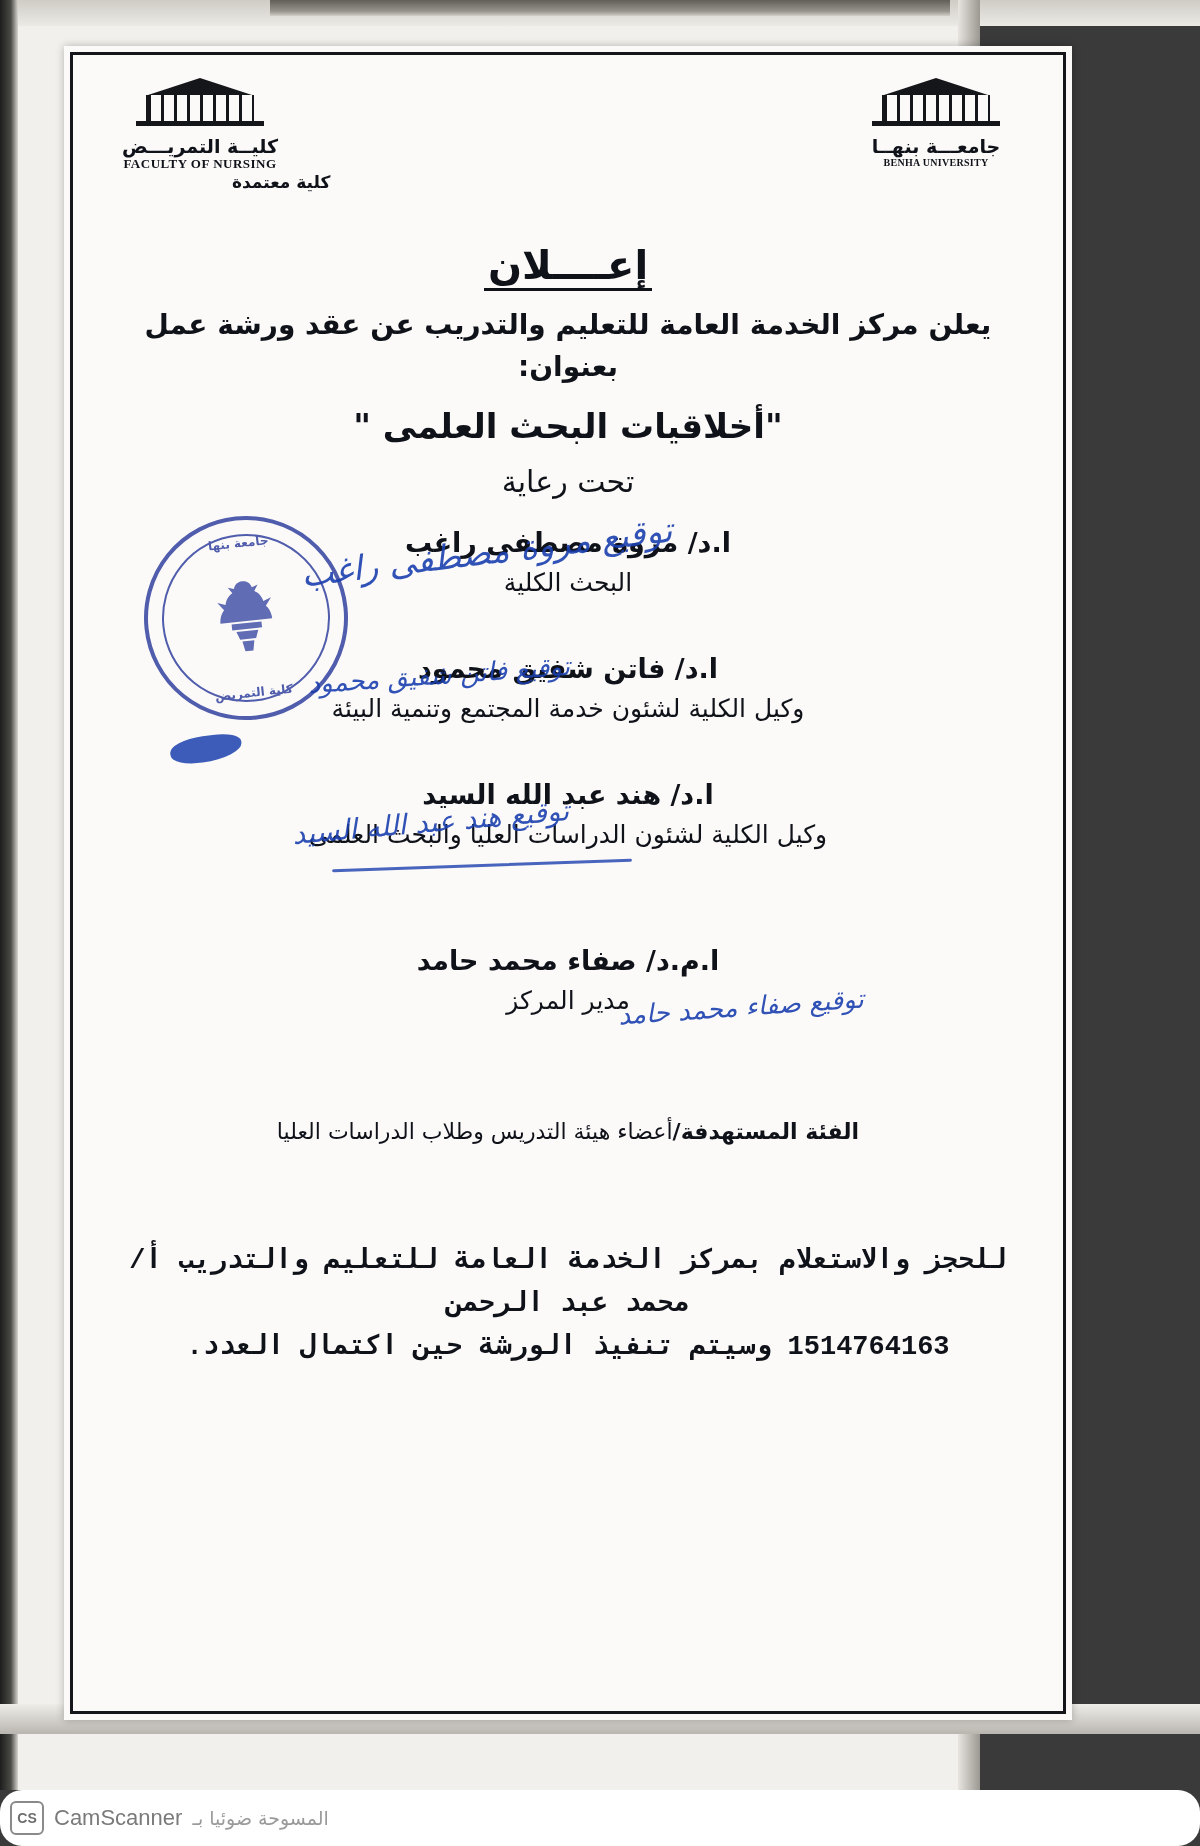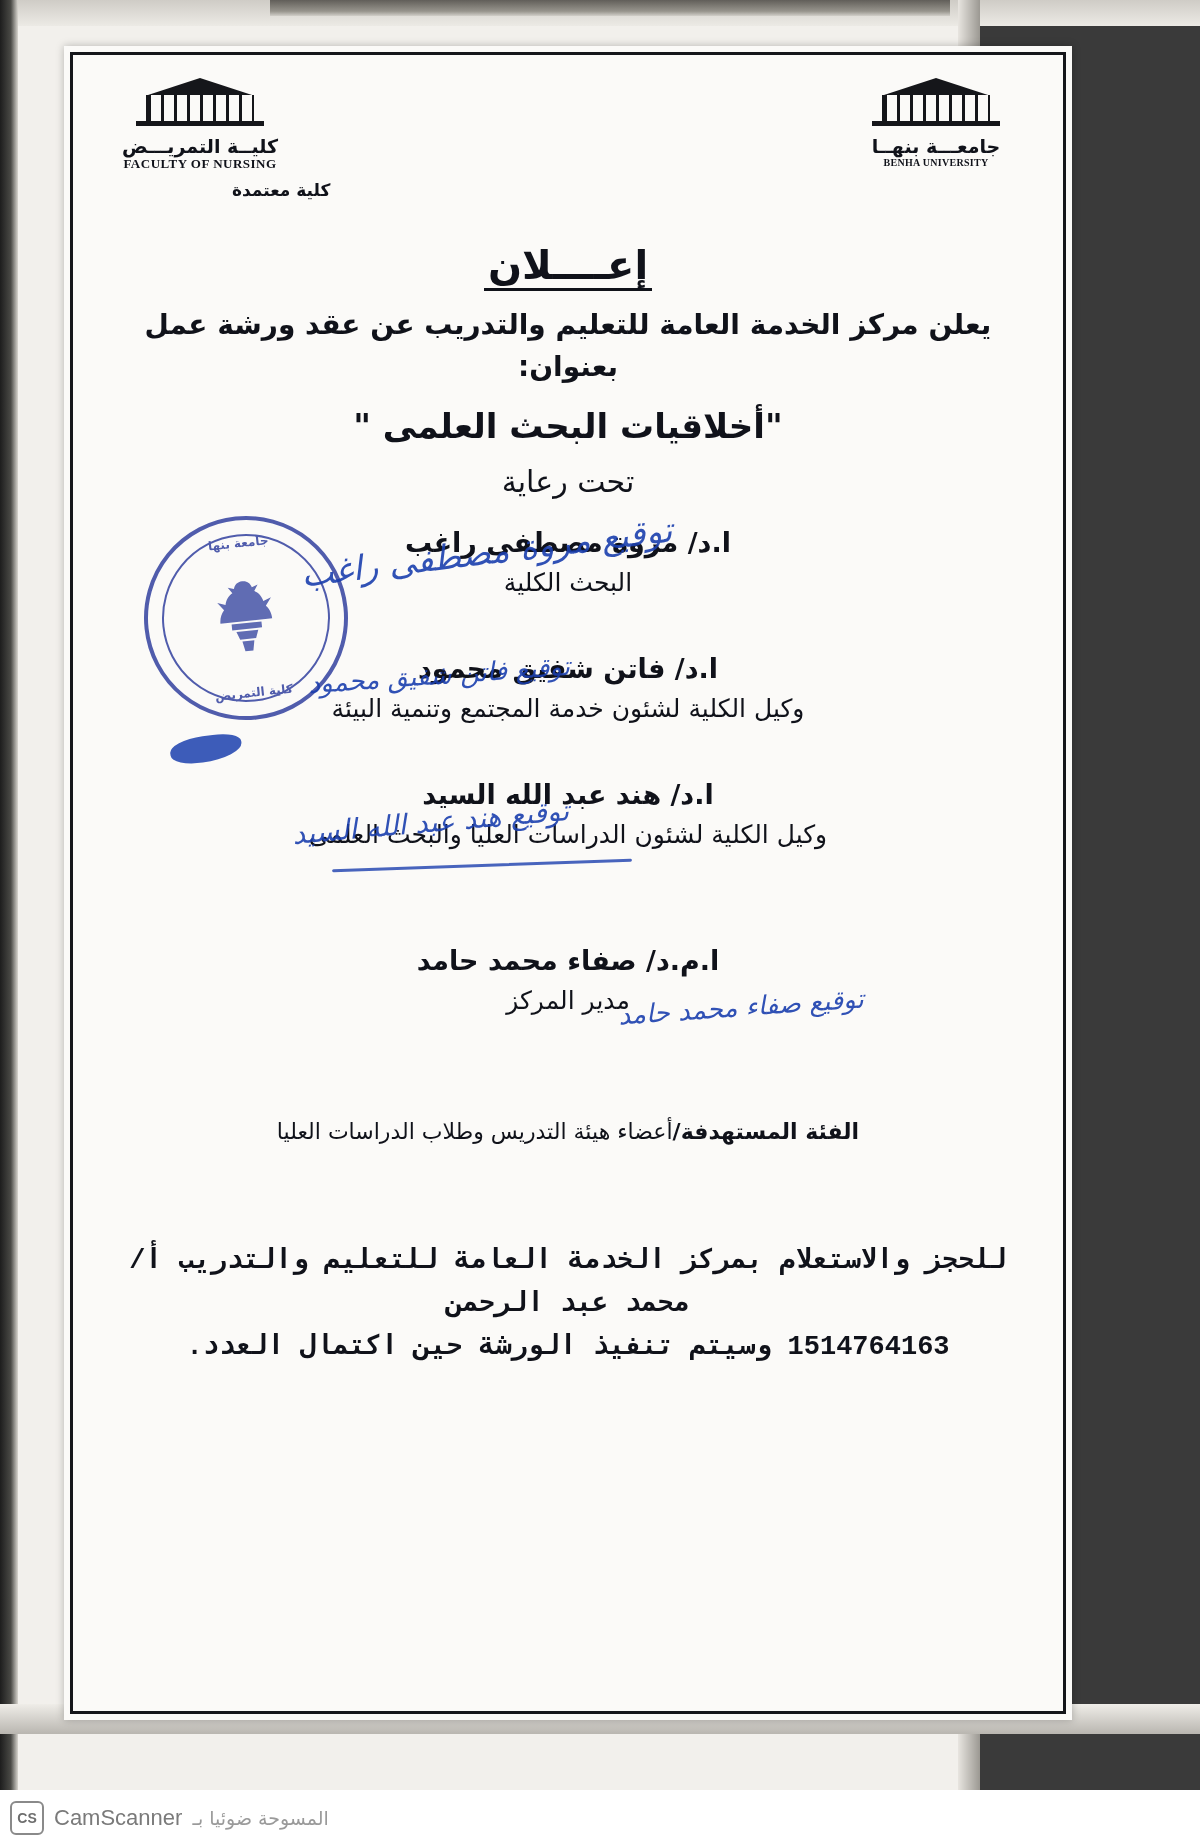--- a/index.html
+++ b/index.html
@@ -155,21 +155,21 @@
     font-size: 13px;
     font-weight: bold;
     letter-spacing: .5px;
     font-family: "Liberation Serif", serif;
     line-height: 1.1;
   }
   .logo-en.small { font-size: 10px; letter-spacing: .3px; }
   .accredit {
     position: absolute;
     left: 150px;
-    top: 116px;
+    top: 108px;
     font-size: 17px;
     font-weight: bold;
   }
 
   
   .title {
     margin-top: 48px;
     font-size: 40px;
     font-weight: bold;
     letter-spacing: 2px;
@@ -300,20 +300,21 @@
     left: 0;
     bottom: 0;
     width: 1200px;
     height: 56px;
     background: #ffffff;
     display: flex;
     align-items: center;
     gap: 10px;
     padding-left: 10px;
     box-sizing: border-box;
+    border-radius: 22px;
   }
   .cs-logo {
     width: 30px; height: 30px;
     border: 2px solid #8a8a8a;
     border-radius: 6px;
     color: #6d6d6d;
     font-size: 14px;
     font-weight: bold;
     font-family: "Liberation Sans", sans-serif;
     display: flex;

